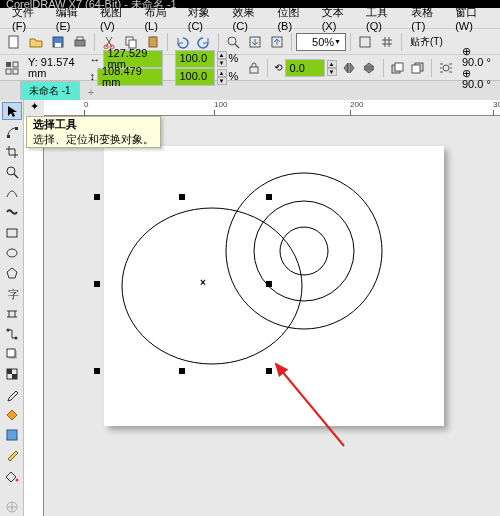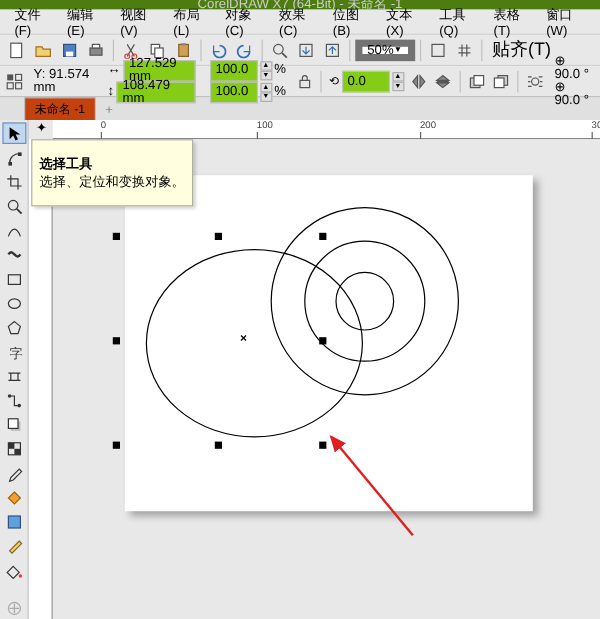--- a/index.html
+++ b/index.html
@@ -1,44 +1,44 @@
 <!DOCTYPE html>
 <html><head>
 <meta charset="utf-8">
 <style>
 * { margin: 0; padding: 0; box-sizing: border-box; font-family: "Microsoft YaHei", sans-serif; font-size: 11px; }
 body { width: 500px; height: 516px; background: #f0f0f0; overflow: hidden; position: relative; }
-.titlebar { height: 8px; background: #4d7c0f; color: #ccc; padding: 0 6px; line-height: 8px; font-size: 9px; overflow: hidden; text-align: center; }
+.titlebar { height: 8px; background: #000000; color: #ccc; padding: 0 6px; line-height: 8px; font-size: 9px; overflow: hidden; }
 .menubar { height: 20px; background: #e8e8e8; display: flex; align-items: center; padding: 0 6px; gap: 2px; }
 .menubar span { padding: 2px 6px; cursor: default; }
 .toolbar1 { height: 26px; background: #e8e8e8; border-top: 1px solid #d0d0d0; display: flex; align-items: center; padding: 0 4px; gap: 2px; }
 .toolbar2 { height: 26px; background: #e8e8e8; border-top: 1px solid #d0d0d0; display: flex; align-items: center; padding: 0 4px; gap: 4px; }
 .tb-btn { width: 20px; height: 20px; display: flex; align-items: center; justify-content: center; border: 1px solid transparent; }
 .tb-sep { width: 1px; height: 18px; background: #c0c0c0; margin: 0 2px; }
-.zoom-sel { height: 18px; border: 6px solid #737373; background: #fff; padding: 0 4px; line-height: 16px; min-width: 50px; display: flex; align-items: center; justify-content: flex-start; }
+.zoom-sel { height: 18px; border: 1px solid #737373; background: #fff; padding: 0 4px; line-height: 16px; min-width: 50px; display: flex; align-items: center; justify-content: flex-end; }
 .coord-box { display: flex; flex-direction: column; font-size: 9px; line-height: 11px; padding: 0 4px; }
 .dim-box { display: flex; align-items: center; gap: 2px; }
 .dim-input { background: #84cc16; border: 1px solid #c0c0c0; height: 18px; padding: 0 4px; min-width: 60px; display: flex; align-items: center; }
 .spin { display: flex; flex-direction: column; }
 .spin div { width: 10px; height: 8px; background: #e0e0e0; border: 1px solid #b0b0b0; font-size: 6px; text-align: center; line-height: 6px; }
 .tabbar { height: 20px; background: #e0e0e0; border-top: 1px solid #c0c0c0; display: flex; align-items: flex-end; padding-left: 20px; gap: 2px; }
-.tab { background: #c2410c; border: 1px solid #c0c0c0; border-bottom: none; padding: 2px 8px; font-size: 10px; }
+.tab { background: #5eead4; border: 1px solid #c0c0c0; border-bottom: none; padding: 2px 8px; font-size: 10px; }
 .tab-add { padding: 2px 6px; color: #888; }
 .workspace { position: absolute; top: 100px; left: 0; right: 0; bottom: 0; display: flex; }
 .tool-col { width: 24px; background: #e8e8e8; border-right: 1px solid #c0c0c0; display: flex; flex-direction: column; align-items: center; padding-top: 2px; gap: 2px; }
 .tool-btn { width: 20px; height: 20px; display: flex; align-items: center; justify-content: center; }
 .tool-btn.active { background: #c0d8f0; border: 1px solid #7090c0; }
 .canvas-area { flex: 1; position: relative; background: #e8e8e8; overflow: hidden; }
 .ruler-h { position: absolute; top: 0; left: 20px; right: 0; height: 16px; background: #fff; border-bottom: 1px solid #888; }
 .ruler-h .tick { position: absolute; top: 0; font-size: 8px; color: #444; }
 .ruler-h .tick::before { content: ''; position: absolute; left: 0; top: 10px; width: 1px; height: 6px; background: #666; }
 .ruler-v { position: absolute; top: 16px; left: 0; width: 20px; bottom: 0; background: #fff; border-right: 1px solid #888; }
 .canvas-inner { position: absolute; top: 16px; left: 20px; right: 0; bottom: 0; background: #e8e8e8; }
 .page { position: absolute; left: 60px; top: 30px; width: 340px; height: 280px; background: #fff; box-shadow: 4px 4px 6px rgba(0,0,0,0.3); }
-.tooltip { position: absolute; background: #ffffe0; border: 1px solid #b0b0a0; padding: 12px 6px; font-size: 10px; z-index: 100; box-shadow: 2px 2px 3px rgba(0,0,0,0.2); }
+.tooltip { position: absolute; background: #ffffe0; border: 1px solid #b0b0a0; padding: 0 6px; font-size: 10px; z-index: 100; box-shadow: 2px 2px 3px rgba(0,0,0,0.2); }
 .handle { position: absolute; width: 6px; height: 6px; background: #000; }
 .sel-center { position: absolute; font-size: 10px; font-weight: bold; }
 svg.arrow { position: absolute; pointer-events: none; }
 .cursor-star { position: absolute; font-size: 11px; }
 </style>
 </head>
 <body>
 
 <div class="titlebar"><span>CorelDRAW X7 (64-Bit) - 未命名 -1</span></div>
 
@@ -141,21 +141,21 @@
       <svg width="14" height="14">
         <rect x="2" y="2" width="10" height="10" fill="none" stroke="#555"></rect>
       </svg>
     </div>
   <div class="tb-btn">
       <svg width="14" height="14">
         <path d="M2 5h10M2 9h10M5 2v10M9 2v10" stroke="#555"></path>
       </svg>
     </div>
   <div class="tb-sep"></div>
-  <span style="font-size:15px;padding:0 4px">贴齐(T)</span>
+  <span style="font-size:10px;padding:0 4px">贴齐(T)</span>
 </div>
 
 <div class="toolbar2">
   <div class="tb-btn">
       <svg width="14" height="14">
         <rect x="1" y="1" width="5" height="5" fill="#555"></rect>
         <rect x="8" y="1" width="5" height="5" fill="none" stroke="#555"></rect>
         <rect x="1" y="8" width="5" height="5" fill="none" stroke="#555"></rect>
         <rect x="8" y="8" width="5" height="5" fill="none" stroke="#555"></rect>
       </svg>

